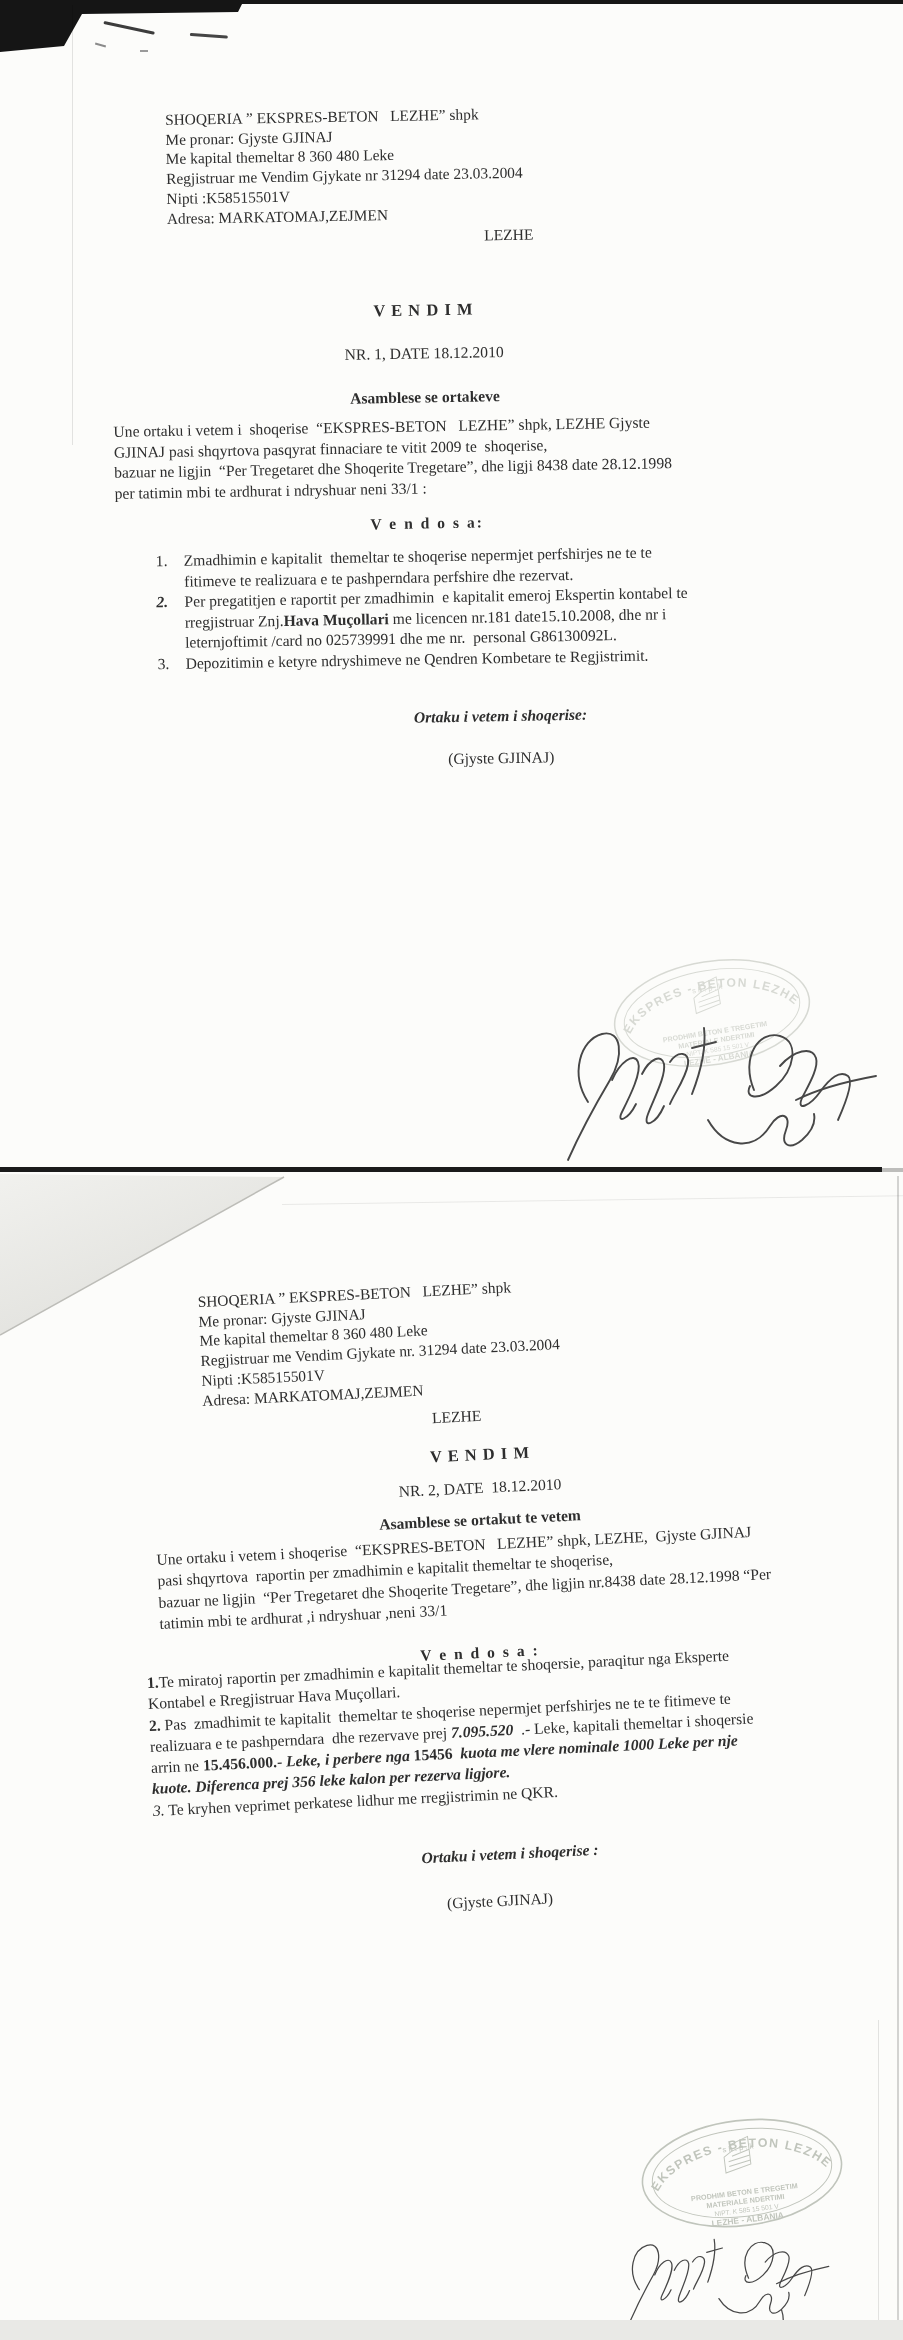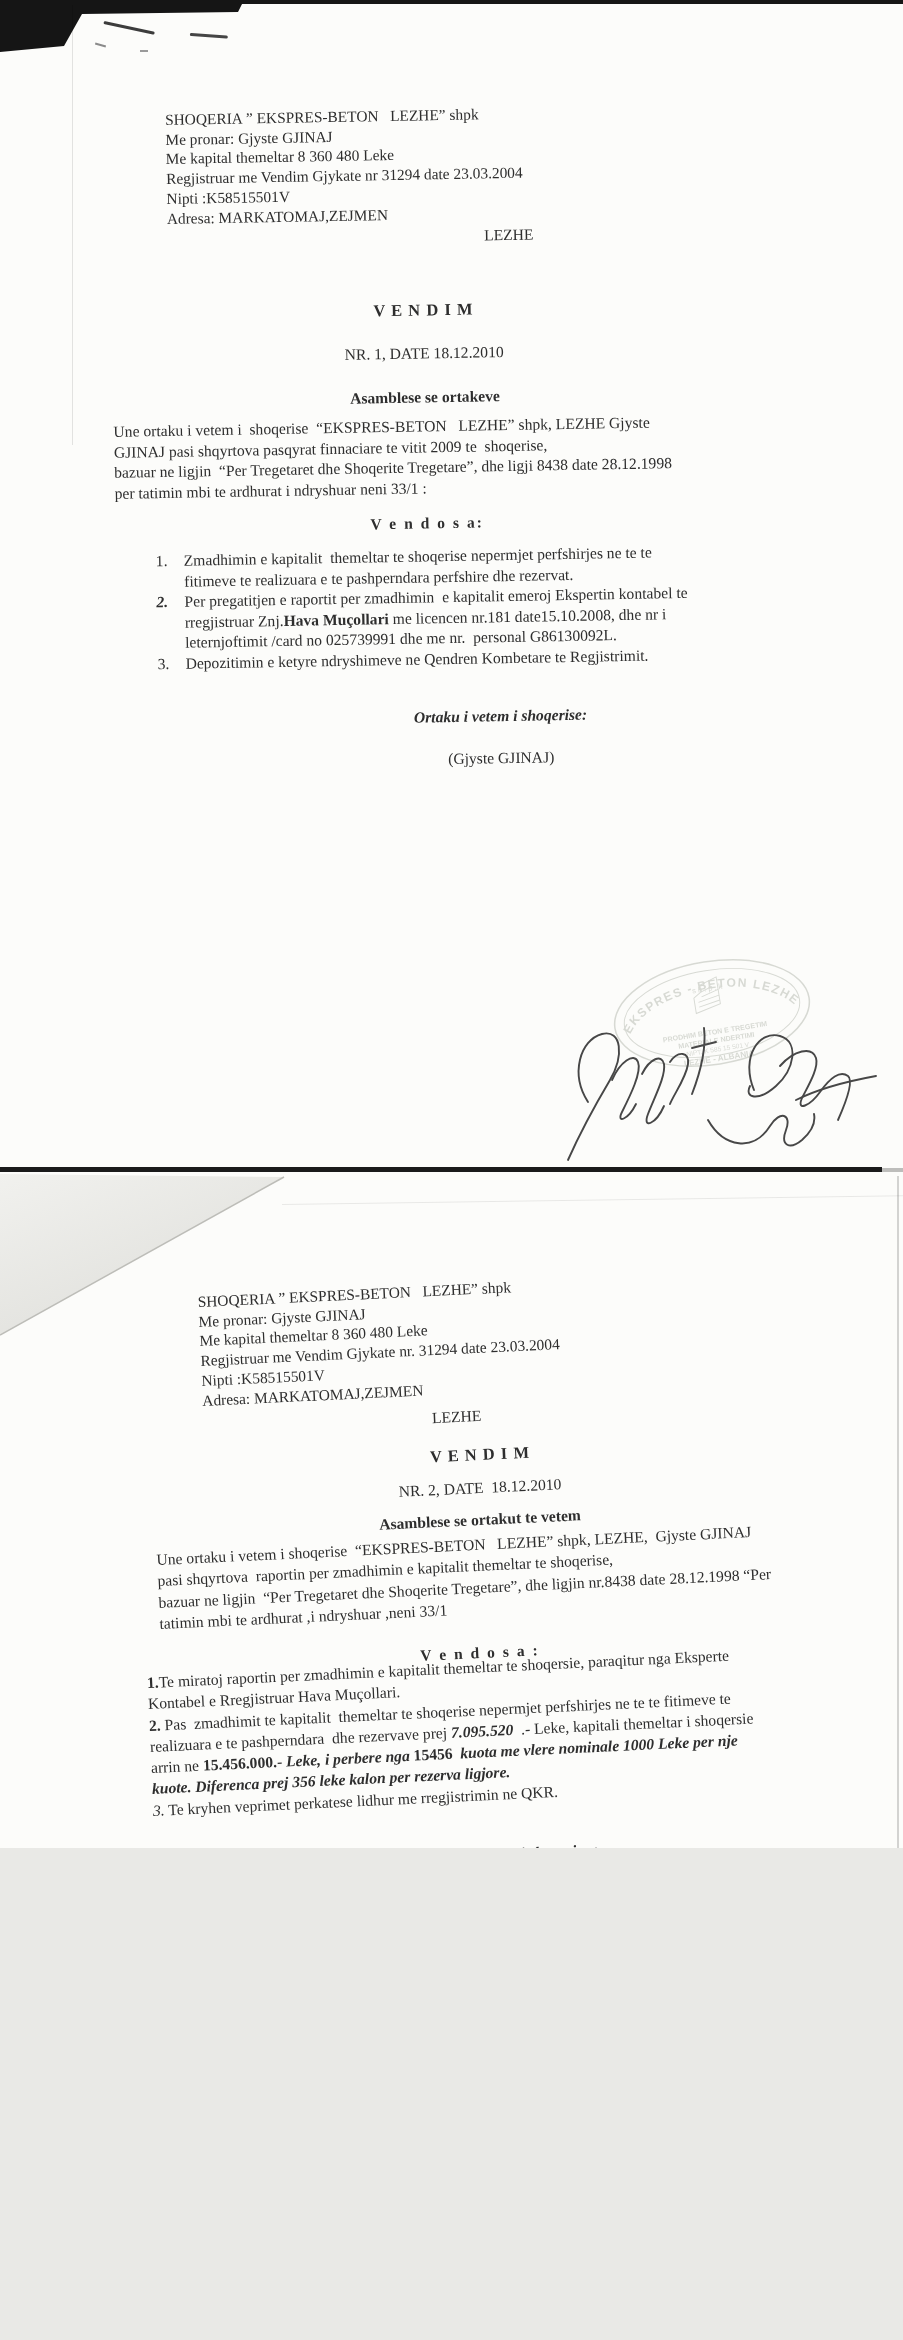--- a/index.html
+++ b/index.html
@@ -1,17 +1,17 @@
 <!DOCTYPE html>
 <html><head>
 <meta charset="utf-8">
 <style>
   html,body{margin:0;padding:0;background:#e9e9e6;}
   .canvas{
-    position:relative;width:903px;height:1848px;margin:0 auto;
+    position:relative;width:903px;height:2320px;margin:0 auto;
     background:#fcfcfa;overflow:hidden;
     font-family:"Liberation Serif", serif;color:#2e2e2e;
   }
   .abs{position:absolute;}
   .line{white-space:pre;font-size:15.6px;}
   .hline{white-space:pre;font-size:15.4px;line-height:19.7px;}
   .bline{white-space:pre;font-size:15.6px;line-height:20.5px;}
   .p2line{white-space:pre;font-size:15.6px;line-height:21.3px;}
   .ctr{text-align:center;white-space:pre;}
   .bold{font-weight:bold;}

